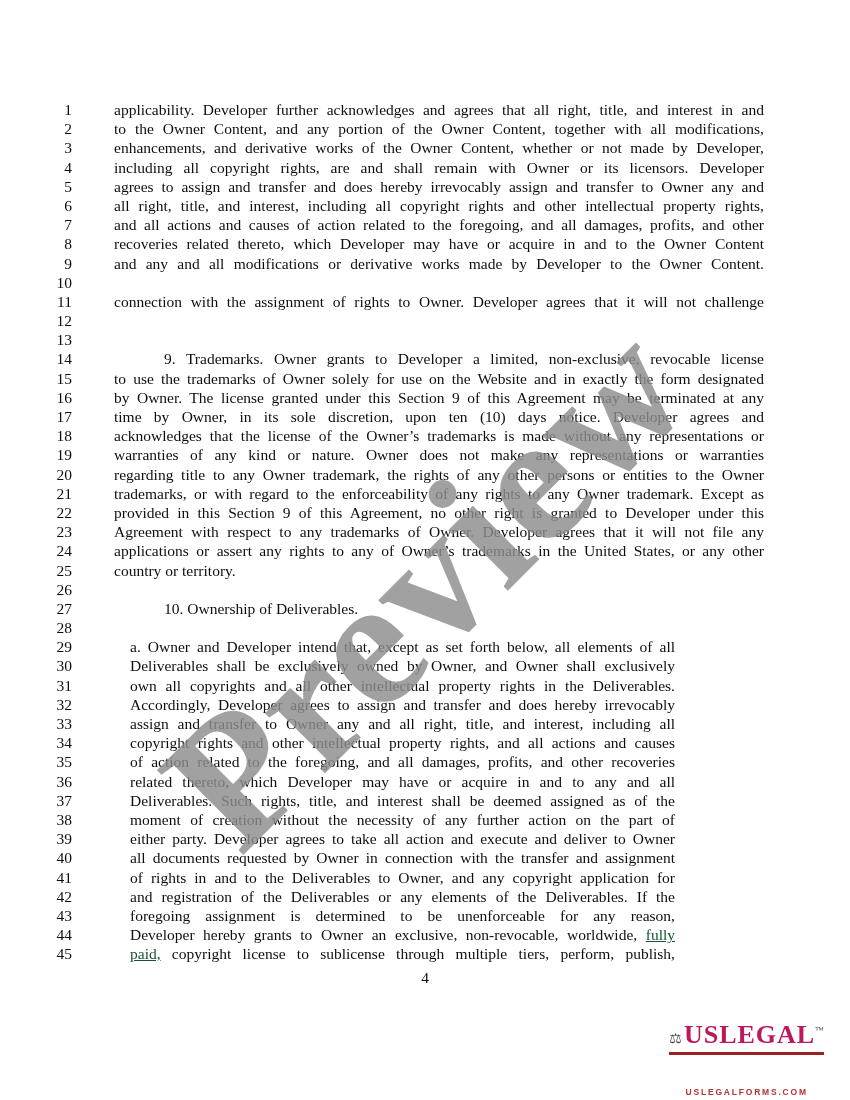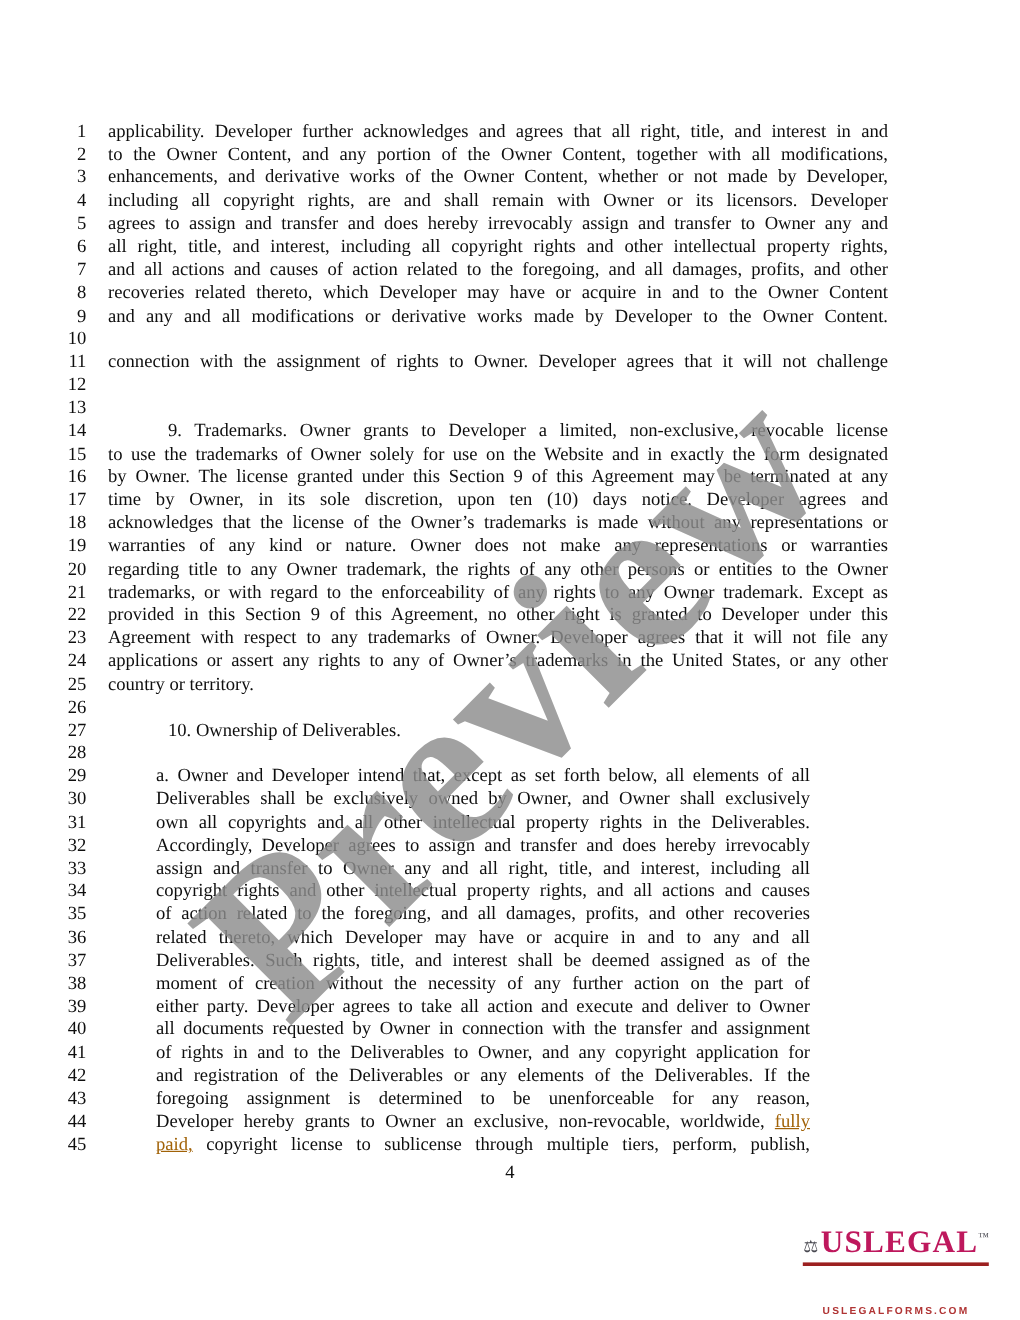--- a/index.html
+++ b/index.html
@@ -5,26 +5,26 @@
   * { margin:0; padding:0; box-sizing:border-box; }
   html,body { background:#ffffff; }
   .page {
     position:relative; width:850px; height:1100px; background:#fff;
     font-family:"Liberation Serif","DejaVu Serif",serif; color:#0e0e0e;
     overflow:hidden;
   }
   .lines { position:absolute; top:100px; left:0; width:850px; }
   .line { display:flex; height:19.2px; line-height:19.2px; font-size:15.5px; }
   .num  { width:72px; text-align:right; flex:none; }
-  .text { margin-left:18px; width:650px; white-space:normal; }
+  .text { margin-left:42px; width:650px; white-space:normal; }
   .text.sub { margin-left:58px; width:545px; }
   .text.section { text-indent:50px; }
   .just { text-align:justify; text-align-last:justify; }
   .underline { }
-  a.link { color:#a16207; text-decoration:underline; cursor:pointer; }
+  a.link { color:#14532d; text-decoration:underline; cursor:pointer; }
   .page-number {
     position:absolute; top:969px; left:0; width:850px;
     text-align:center; font-size:15.5px;
   }
   .watermark {
     position:absolute; left:425px; top:585px;
     transform:translate(-50%,-50%) rotate(-45deg);
     font-size:185px; font-weight:700; color:#8d8d8d; opacity:.82;
     white-space:nowrap; letter-spacing:2px; pointer-events:none;
     font-family:"Liberation Serif","DejaVu Serif",serif;

